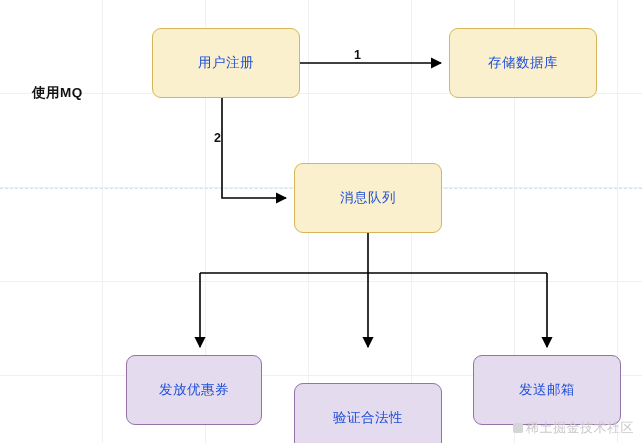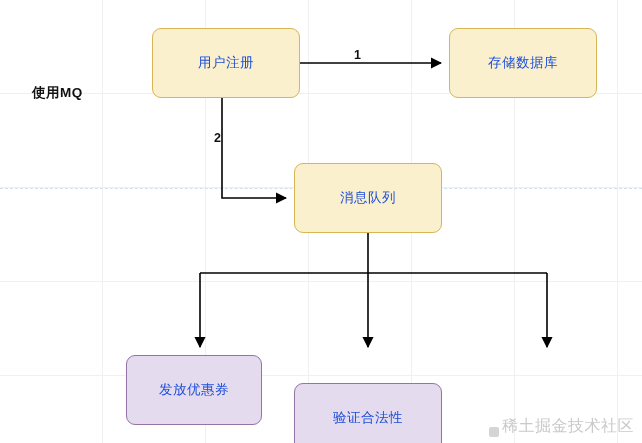--- a/index.html
+++ b/index.html
@@ -71,26 +71,26 @@
   .edge-label {
     position: absolute;
     font-size: 12.5px;
     font-weight: bold;
     color: #111111;
   }
   .watermark {
     position: absolute;
     right: 8px;
     bottom: 6px;
-    font-size: 16px;
+    font-size: 13px;
     color: #c9c9c9;
     letter-spacing: 0.5px;
     white-space: nowrap;
     display: flex;
-    align-items: flex-end;
+    align-items: center;
     gap: 3px;
     margin-left: 14px;
   }
   .wm-logo {
     width: 10px;
     height: 10px;
     border-radius: 2px;
     background: #d5d5d5;
     display: inline-block;
   }
@@ -141,19 +141,22 @@
   </div>
 
   <div class="node purple" style="left:126px; top:355px; width:136px; height:70px;">
     <span>发放优惠券</span>
   </div>
 
   <div class="node purple" style="left:294px; top:355px; width:148px; height:70px;margin-top:28px;">
     <span>验证合法性</span>
   </div>
 
+  <div class="node purple" style="left:473px; top:355px; width:148px; height:70px;">
+    <span>发送邮箱</span>
+  </div>
 
   <div class="watermark">
     <span class="wm-logo"></span>
     <span>稀土掘金技术社区</span>
   </div>
 
 </div>
 
 </body></html>

